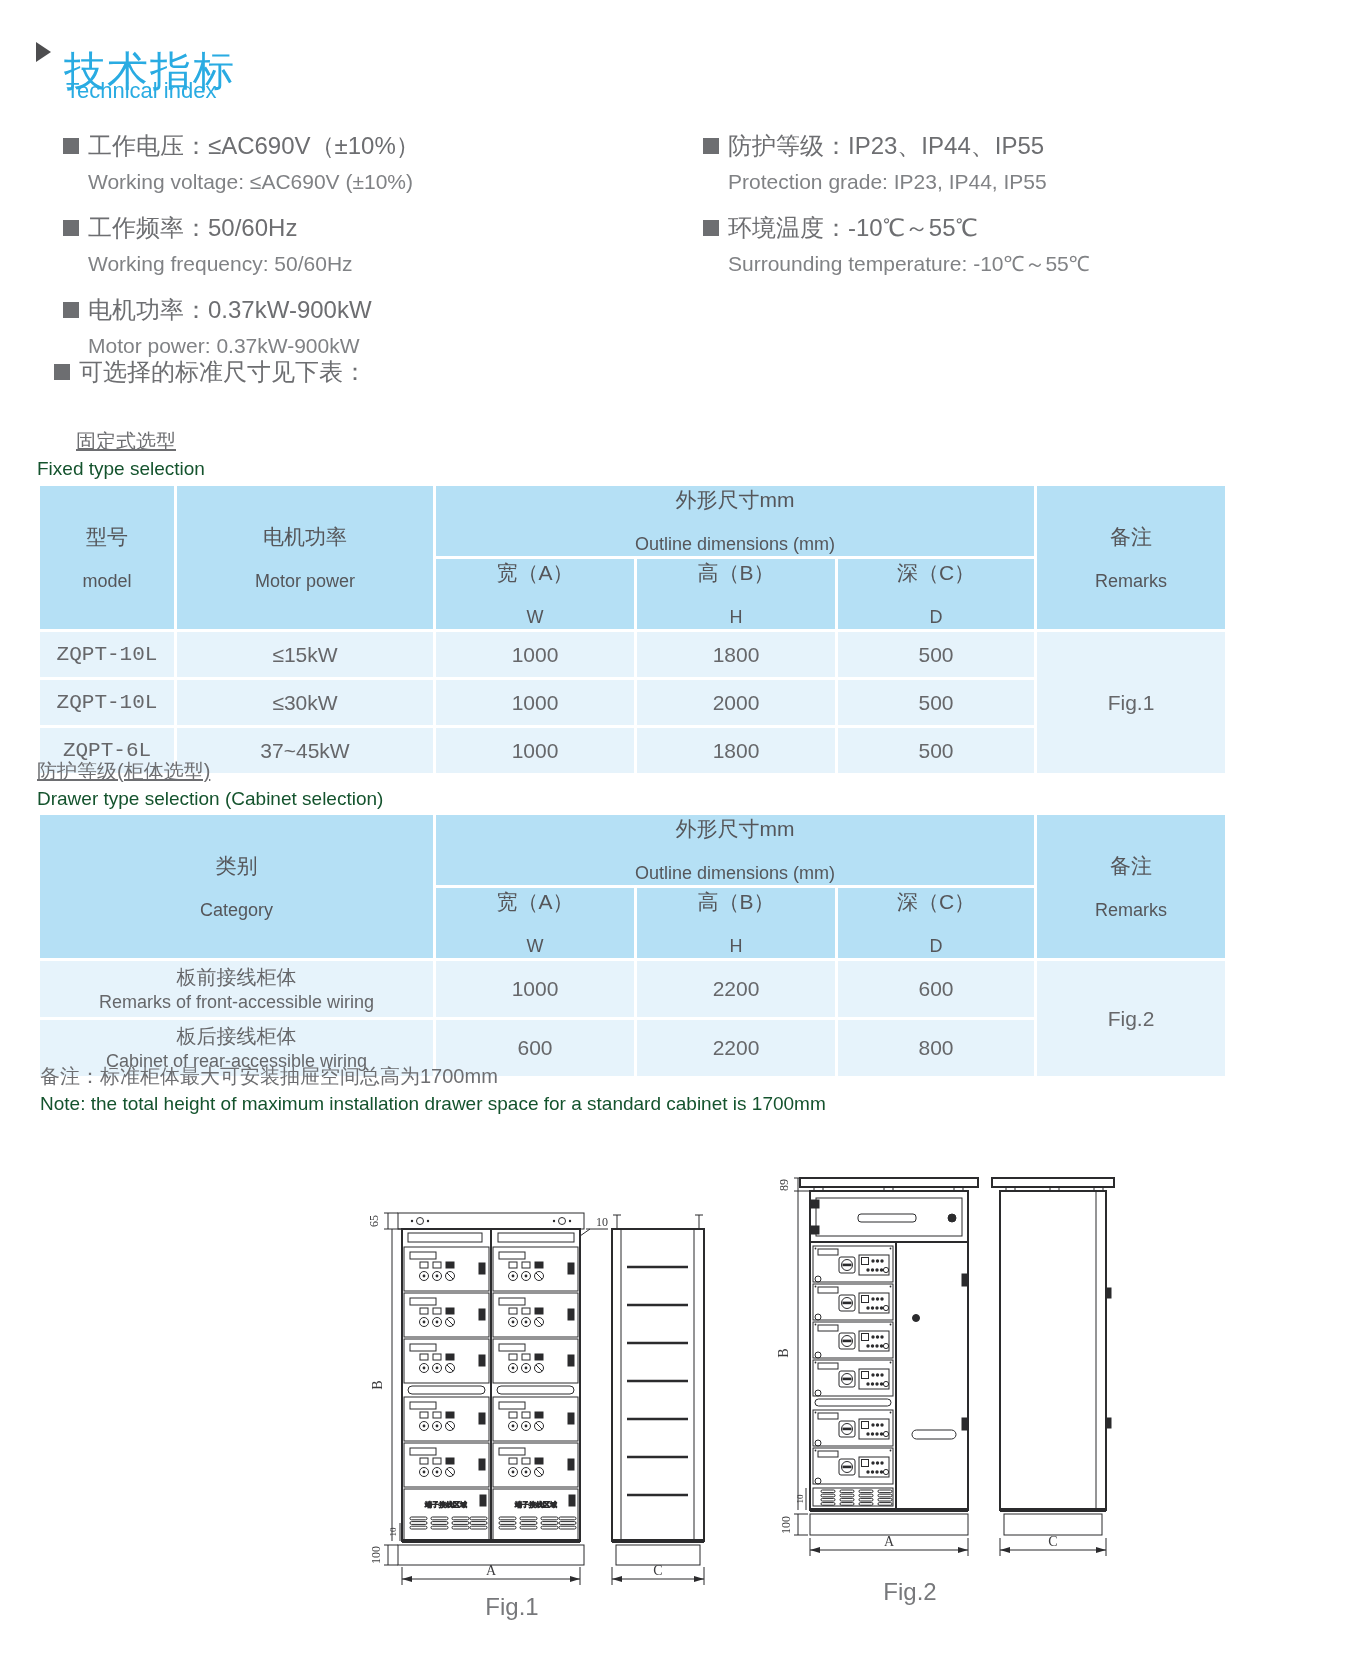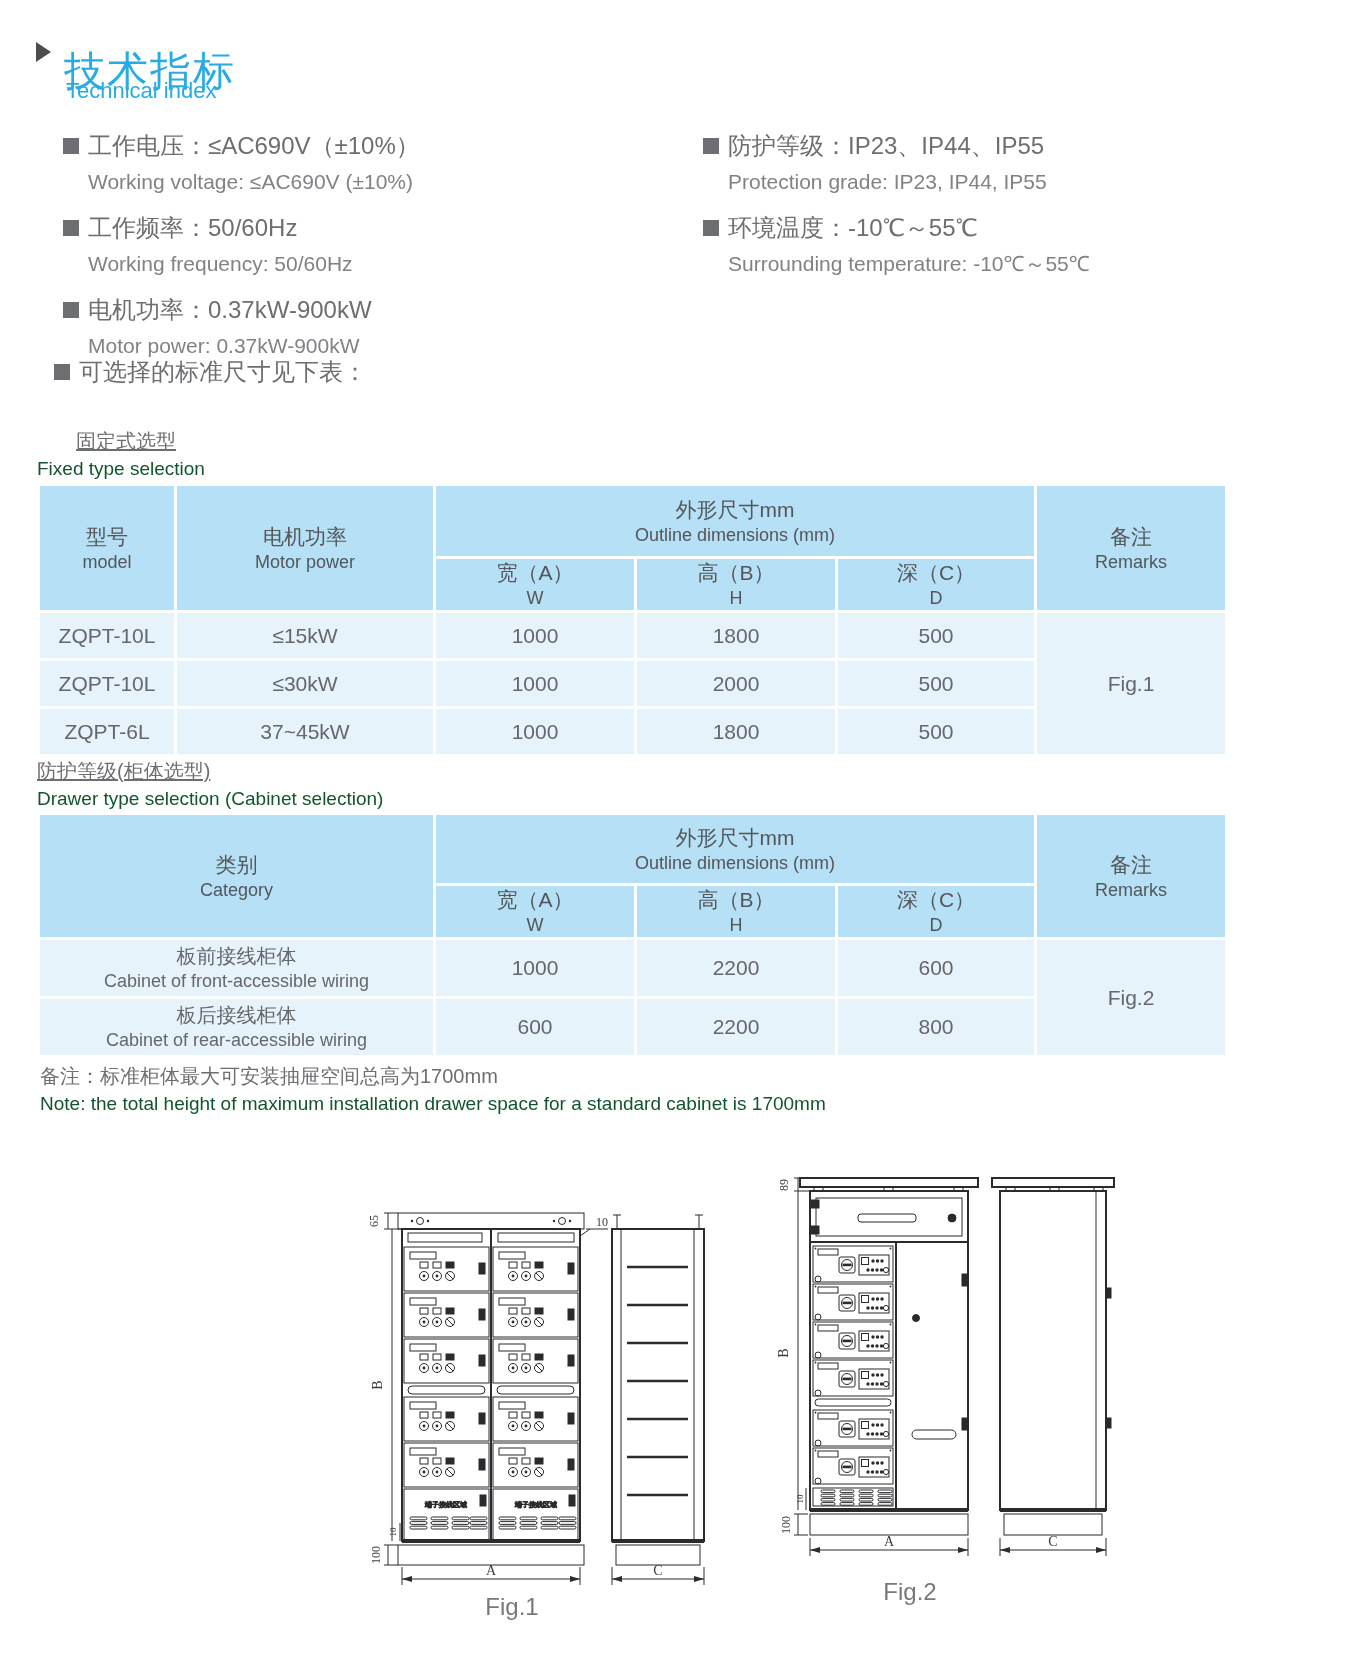--- a/index.html
+++ b/index.html
@@ -23,23 +23,23 @@
   
   .sec-cn{font-size:20px;color:#6d6e71;line-height:28px;}
   .sec-en{font-size:19px;color:#14532d;line-height:28px;}
 
   
   table.spec-table{position:absolute;border-collapse:separate;border-spacing:3px;table-layout:fixed;}
   table.spec-table td{text-align:center;vertical-align:middle;padding:0;}
   td.hcell{background:#b5e0f5;color:#55565a;}
   td.dcell{background:#e6f3fb;color:#66676a;}
   .h-cn{font-size:21px;line-height:27px;}
-  .h-en{font-size:18px;line-height:24px;}
+  .h-en{font-size:18px;line-height:24px;margin-top:19px;}
   .d-num{font-size:21px;}
-  .d-model{font-size:21px;}
+  .d-model{font-size:21px;font-family:Liberation Mono, monospace;}
   .cat-cn{font-size:20px;line-height:26px;}
   .cat-en{font-size:18px;line-height:24px;}
 
   
   svg text{font-family:"Liberation Serif",serif;}
   .cap{font-family:"Liberation Sans",sans-serif;font-size:24px;fill:#77787b;}
   .dim{font-size:12px;fill:#3c3c3e;}
   .dim-s{font-size:9px;fill:#3c3c3e;}
   .dim-l{font-size:14px;fill:#3c3c3e;}
   .term{font-family:"Liberation Sans",sans-serif;font-size:7px;fill:#2e2e2e;}
@@ -214,21 +214,21 @@
         <div class="h-en">H</div>
       </td>
       <td class="hcell">
         <div class="h-cn">深（C）</div>
         <div class="h-en">D</div>
       </td>
     </tr>
     <tr style="height:56px">
       <td class="dcell" colspan="2">
         <div class="cat-cn">板前接线柜体</div>
-        <div class="cat-en">Cabinet of front-accessible wiring</div>
+        <div class="cat-en">Remarks of front-accessible wiring</div>
       </td>
       <td class="dcell d-num">1000</td>
       <td class="dcell d-num">2200</td>
       <td class="dcell d-num">600</td>
       <td class="dcell d-num" rowspan="2">Fig.2</td>
     </tr>
     <tr style="height:56px">
       <td class="dcell" colspan="2">
         <div class="cat-cn">板后接线柜体</div>
         <div class="cat-en">Cabinet of rear-accessible wiring</div>

